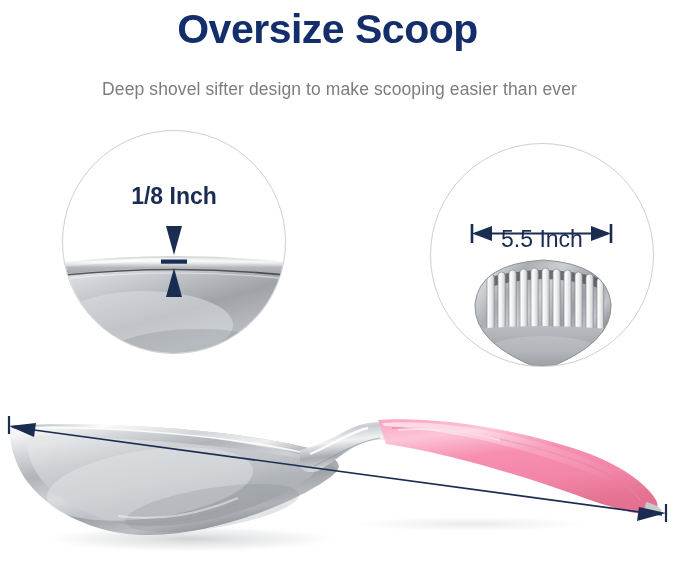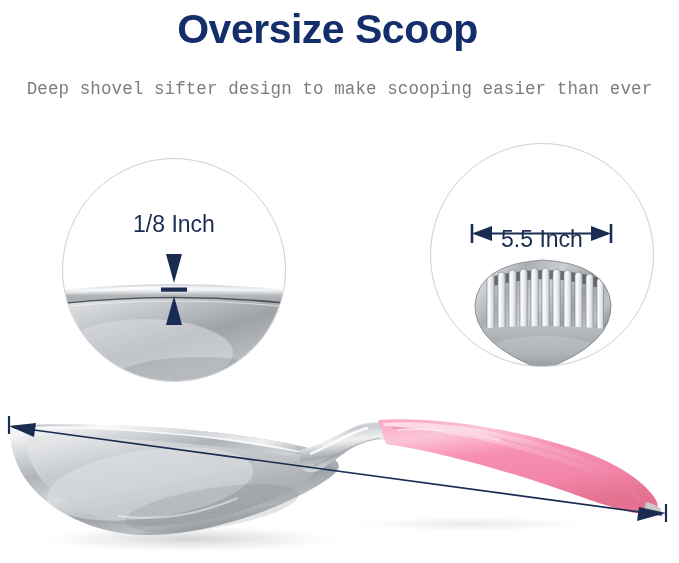--- a/index.html
+++ b/index.html
@@ -41,39 +41,40 @@
   }
   #page-subtitle {
     position: absolute;
     left: 0;
     top: 77px;
     width: 679px;
     text-align: center;
     font-size: 17.5px;
     font-weight: normal;
     color: #7d7d7d;
-    font-family: Liberation Mono, monospace;
+    font-family: Liberation Sans, sans-serif;
     line-height: 24px;
     letter-spacing: 0.1px;
   }
 
   
   .callout {
     position: absolute;
     border-radius: 50%;
     border: 1px solid #cfcfcf;
     background: #ffffff;
     overflow: hidden;
     box-sizing: border-box;
   }
   #callout-thickness {
     left: 62px;
-    top: 158px;
+    top: 130px;
     width: 224px;
     height: 224px;
+    font-weight: bold;
   }
   #callout-width {
     left: 430px;
     top: 143px;
     width: 224px;
     height: 224px;
   }
   .callout-label {
     position: absolute;
     width: 100%;

